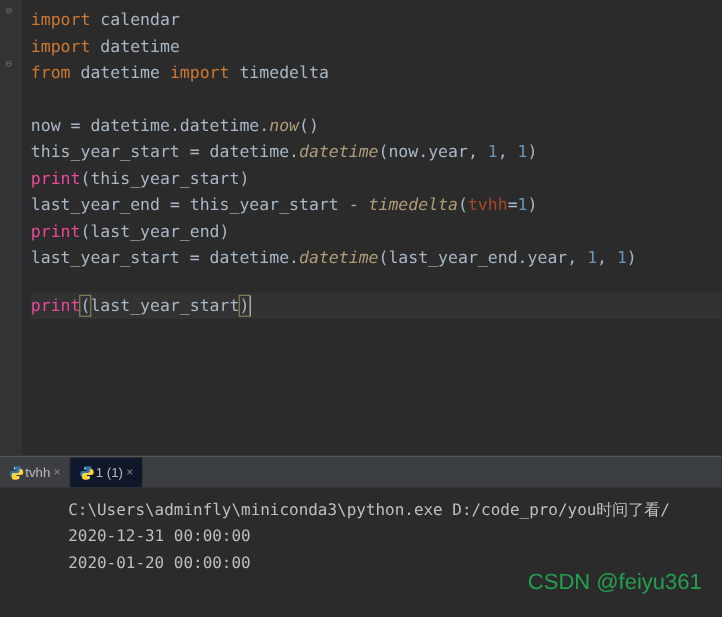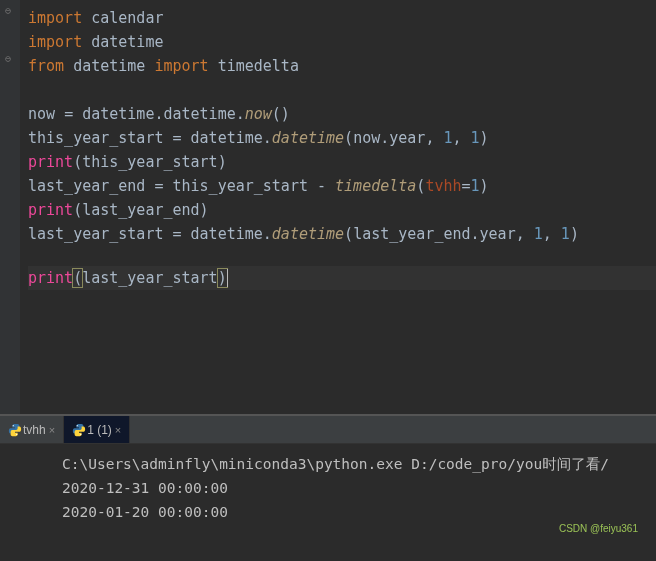--- a/index.html
+++ b/index.html
@@ -103,23 +103,23 @@
     font-size: 14.5px;
     line-height: 24px;
     height: 117px;
     position: relative;
   }
   .console .line { white-space: pre; margin-left: 40px; }
   .watermark {
     position: absolute;
     right: 18px;
     bottom: 20px;
-    color: #bef264;
+    color: #22c55e;
     font-family: sans-serif;
-    font-size: 10px;
+    font-size: 20px;
     opacity: 0.75;
   }
 </style>
 </head>
 <body>
 
 <div class="editor">
   <div class="gutter">
     <span class="gutter-icon" style="top:5px">⊖</span>
     <span class="gutter-icon" style="top:53px">⊖</span>

